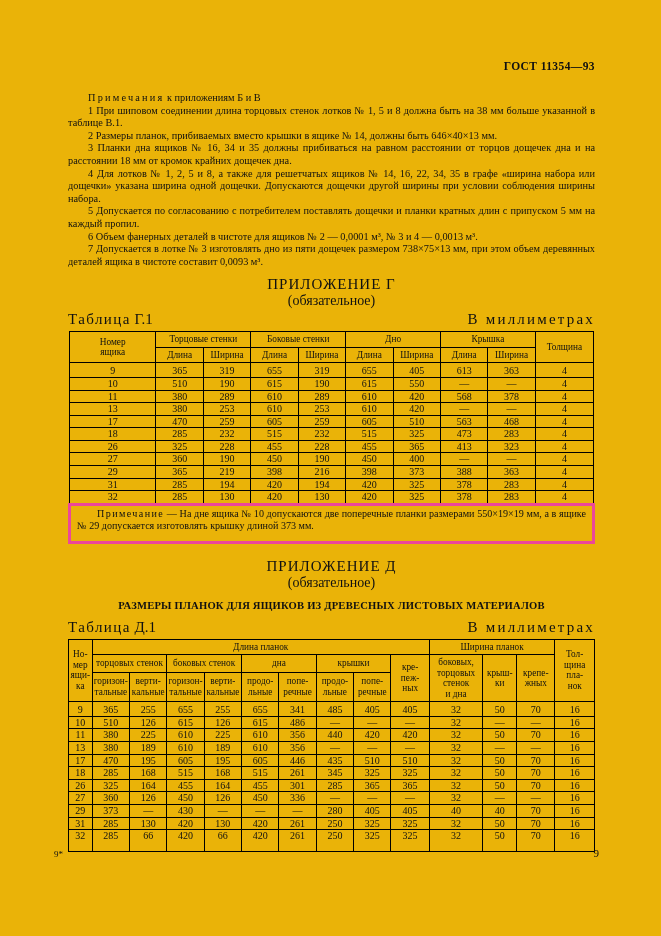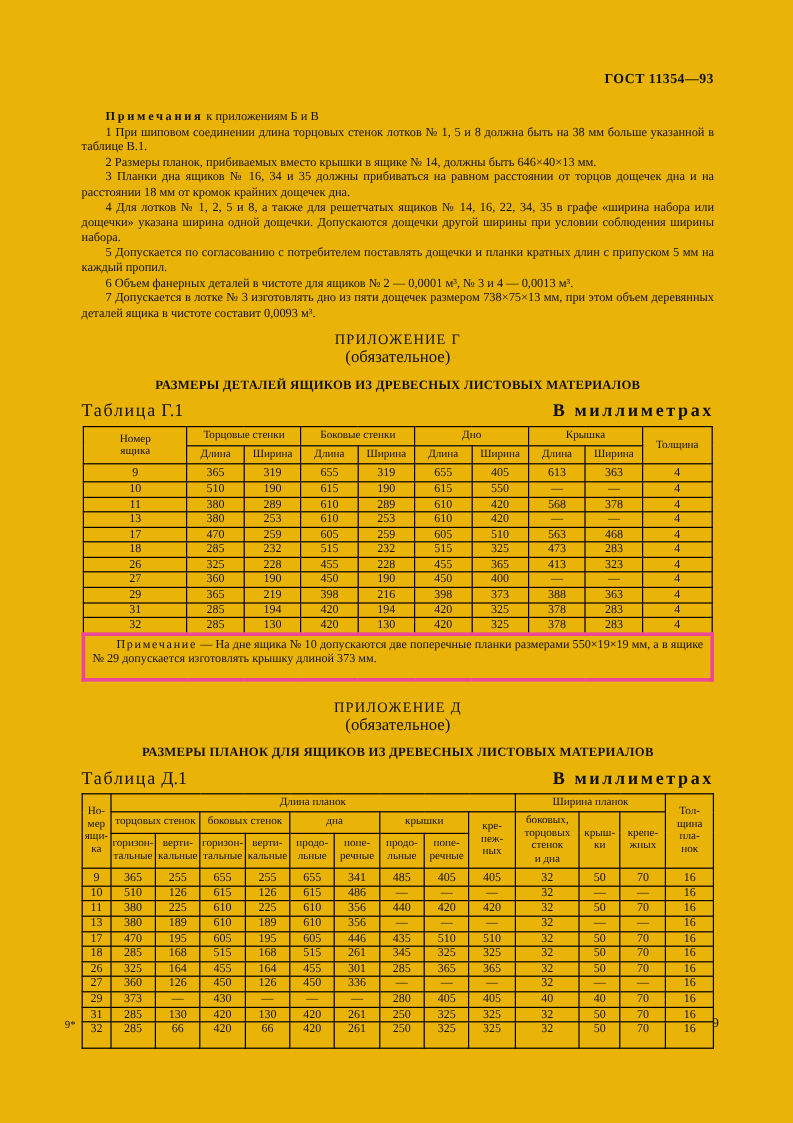--- a/index.html
+++ b/index.html
@@ -16,24 +16,24 @@
   .gost-header{
     text-align:right;
     font-weight:bold;
     font-size:11.5px;
     letter-spacing:0.4px;
     margin:0 0 20px 0;
   }
   
   .notes p{margin:0;font-size:10.3px;line-height:12.6px;text-align:justify;text-indent:20px;}
   .notes-title{font-size:10.3px;line-height:12.6px;text-indent:20px;margin:0;}
-  .sp-wide{letter-spacing:2.2px;font-weight:bold;}
+  .sp-wide{letter-spacing:2.2px;}
   .sp-med{letter-spacing:1.4px;}
   
-  .appendix-heading{text-align:center;font-size:12px;letter-spacing:1px;margin:0;}
+  .appendix-heading{text-align:center;font-size:15px;letter-spacing:1px;margin:0;}
   .appendix-sub{text-align:center;font-size:14px;margin:0 0 2px 0;}
   .appendix-title{text-align:center;font-weight:bold;font-size:10.6px;margin:9px 0 8px 0;letter-spacing:0.2px;}
   .table-meta{display:flex;justify-content:space-between;font-size:15px;margin:2px 0 3px 0;}
   
   table{border-collapse:collapse;width:100%;table-layout:fixed;border:1.6px solid #000;}
   th,td{border:1px solid #000;font-weight:normal;}
   thead th{font-size:9.3px;line-height:10.5px;text-align:center;vertical-align:middle;padding:2px 1px;white-space:pre-line;}
   thead tr:last-child th{border-bottom:1.6px solid #000;}
   tbody td{font-size:10px;line-height:11.6px;text-align:center;padding:0 1px;}
   tbody tr:first-child td{padding-top:2px;}
@@ -62,21 +62,20 @@
         <p>4 Для лотков № 1, 2, 5 и 8, а также для решетчатых ящиков № 14, 16, 22, 34, 35 в графе «ширина набора или дощечки» указана ширина одной дощечки. Допускаются дощечки другой ширины при условии соблюдения ширины набора.</p>
         <p>5 Допускается по согласованию с потребителем поставлять дощечки и планки кратных длин с припуском 5 мм на каждый пропил.</p>
         <p>6 Объем фанерных деталей в чистоте для ящиков № 2 — 0,0001 м³, № 3 и 4 — 0,0013 м³.</p>
         <p>7 Допускается в лотке № 3 изготовлять дно из пяти дощечек размером 738×75×13 мм, при этом объем деревянных деталей ящика в чистоте составит 0,0093 м³.</p>
       </div>
   </div>
 
   <div class="section-gap-g">
     <p class="appendix-heading">ПРИЛОЖЕНИЕ Г</p>
     <p class="appendix-sub">(обязательное)</p>
-    <p class="appendix-title">РАЗМЕРЫ ДЕТАЛЕЙ ЯЩИКОВ ИЗ ДРЕВЕСНЫХ ЛИСТОВЫХ МАТЕРИАЛОВ</p>
     <div class="table-meta">
       <span><span class="sp-med">Таблица</span><span> Г.1</span></span>
       <span class="sp-wide">В миллиметрах</span>
     </div>
 
     <table>
       <colgroup>
         <col style="width:16.5%">
           <col style="width:9.05%">
           <col style="width:9.05%">

